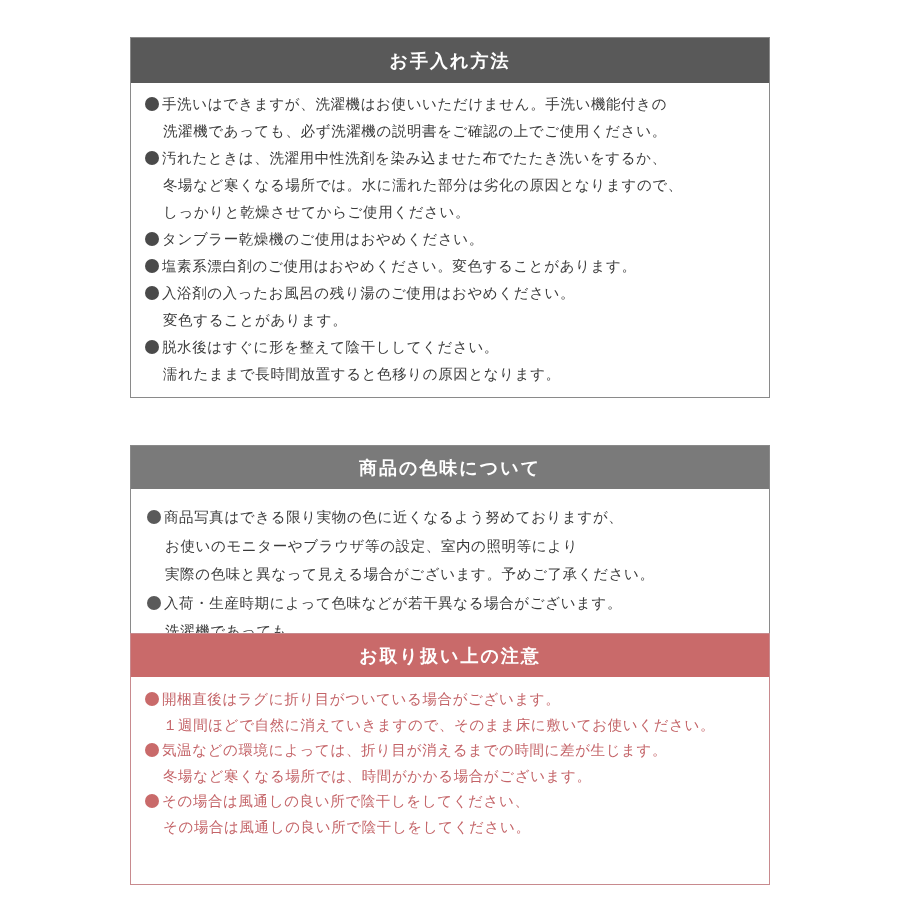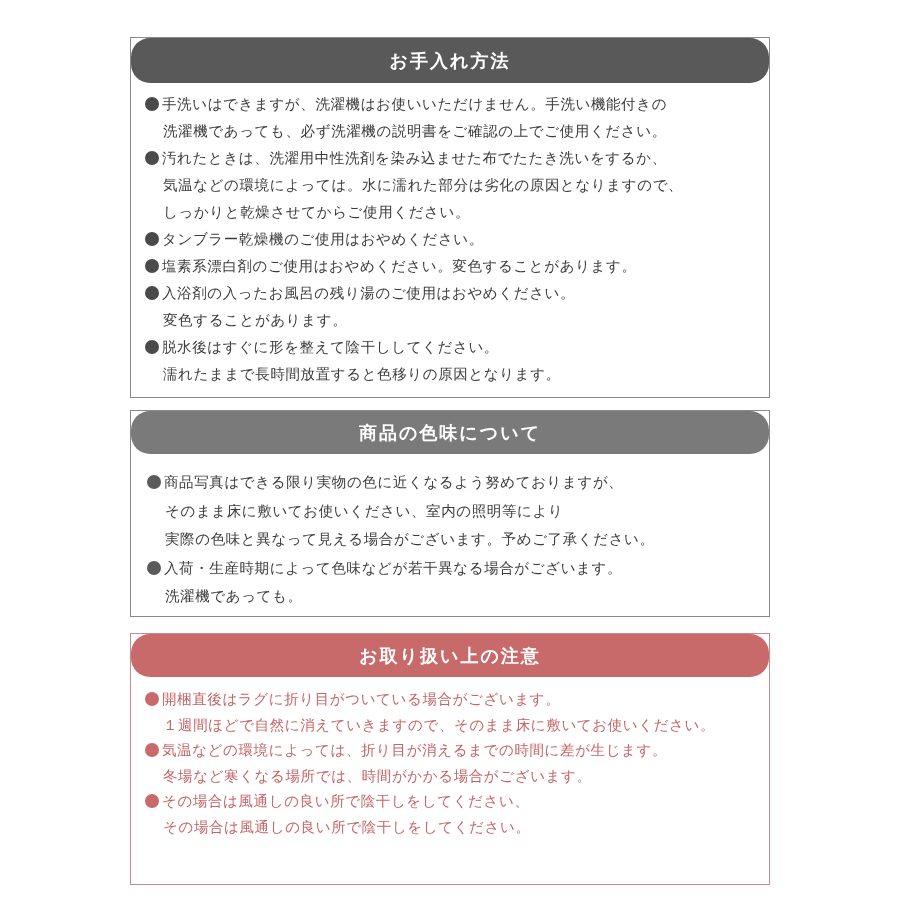--- a/index.html
+++ b/index.html
@@ -1,66 +1,66 @@
 <!DOCTYPE html>
 <html><head>
   <meta charset="utf-8">
   <style>
     html, body { margin: 0; padding: 0; background: #ffffff; }
     body { width: 900px; height: 900px; position: relative; overflow: hidden;
       font-family: "DejaVu Sans", "Liberation Sans", sans-serif; }
     .box { position: absolute; left: 130px; width: 640px; box-sizing: border-box; background: #fff; }
     .box .hdr { color: #fff; text-align: center; font-weight: bold; font-size: 18px; letter-spacing: 2px;
-      display: flex; align-items: center; justify-content: center; border-radius: 19px; }
+      display: flex; align-items: center; justify-content: center; }
     .box .body { box-sizing: border-box; padding: 8px 0 0 14px; }
     .line { font-size: 14.5px; line-height: 27px; color: #3a3a3a; white-space: nowrap; letter-spacing: 0.6px; }
     .line.cont { padding-left: 18px; }
     .bullet { display: inline-block; width: 14px; height: 14px; border-radius: 50%; vertical-align: -2px; margin-right: 3px; }
 
     #box1 { top: 37px; height: 361px; border: 1px solid #8a8a8a; }
     #box1 .hdr { height: 45px; background: #595959; }
     #box1 .bullet { background: #4a4a4a; }
 
-    #box2 { top: 410px; height: 207px; border: 1px solid #8a8a8a; }
+    #box2 { top: 445px; height: 207px; border: 1px solid #8a8a8a; }
     #box2 .hdr { height: 43px; background: #7a7a7a; }
     #box2 .body { padding-top: 14px; padding-left: 16px; }
     #box2 .line { line-height: 28.5px; }
     #box2 .bullet { background: #5a5a5a; }
 
     #box3 { top: 633px; height: 252px; border: 1px solid #c88a8e; }
     #box3 .hdr { height: 43px; background: #c96a6a; }
     #box3 .body { padding-top: 10px; }
     #box3 .line { color: #c46468; line-height: 25.5px; }
     #box3 .bullet { background: #c96a6a; }
   </style>
 </head>
 <body>
 
 <div id="box1" class="box">
   <div class="hdr">お手入れ方法</div>
   <div class="body">
     <div class="line"><span class="bullet"></span><span>手洗いはできますが、洗濯機はお使いいただけません。手洗い機能付きの</span></div>
     <div class="line cont">洗濯機であっても、必ず洗濯機の説明書をご確認の上でご使用ください。</div>
     <div class="line"><span class="bullet"></span><span>汚れたときは、洗濯用中性洗剤を染み込ませた布でたたき洗いをするか、</span></div>
-    <div class="line cont">気温などの環境によっては。水に濡れた部分は劣化の原因となりますので、</div>
+    <div class="line cont">冬場など寒くなる場所では。水に濡れた部分は劣化の原因となりますので、</div>
     <div class="line cont">しっかりと乾燥させてからご使用ください。</div>
     <div class="line"><span class="bullet"></span><span>タンブラー乾燥機のご使用はおやめください。</span></div>
     <div class="line"><span class="bullet"></span><span>塩素系漂白剤のご使用はおやめください。変色することがあります。</span></div>
     <div class="line"><span class="bullet"></span><span>入浴剤の入ったお風呂の残り湯のご使用はおやめください。</span></div>
     <div class="line cont">変色することがあります。</div>
     <div class="line"><span class="bullet"></span><span>脱水後はすぐに形を整えて陰干ししてください。</span></div>
     <div class="line cont">濡れたままで長時間放置すると色移りの原因となります。</div>
   </div>
 </div>
 
 <div id="box2" class="box">
   <div class="hdr">商品の色味について</div>
   <div class="body">
     <div class="line"><span class="bullet"></span><span>商品写真はできる限り実物の色に近くなるよう努めておりますが、</span></div>
-    <div class="line cont">そのまま床に敷いてお使いください、室内の照明等により</div>
+    <div class="line cont">お使いのモニターやブラウザ等の設定、室内の照明等により</div>
     <div class="line cont">実際の色味と異なって見える場合がございます。予めご了承ください。</div>
     <div class="line"><span class="bullet"></span><span>入荷・生産時期によって色味などが若干異なる場合がございます。</span></div>
     <div class="line cont">洗濯機であっても。</div>
   </div>
 </div>
 
 <div id="box3" class="box">
   <div class="hdr">お取り扱い上の注意</div>
   <div class="body">
     <div class="line"><span class="bullet"></span><span>開梱直後はラグに折り目がついている場合がございます。</span></div>

